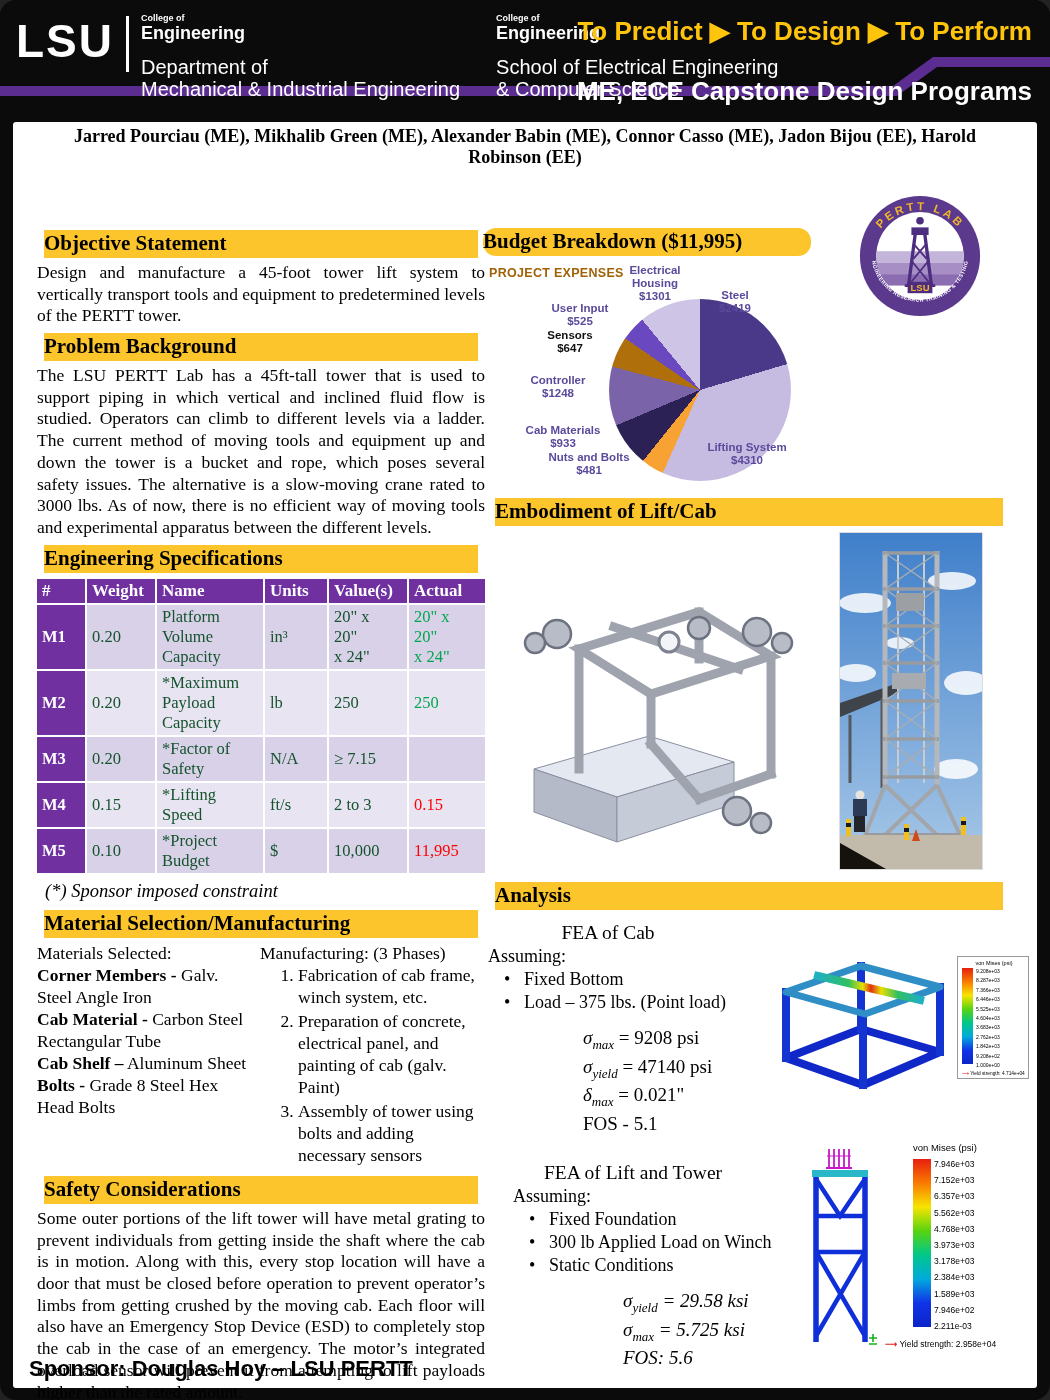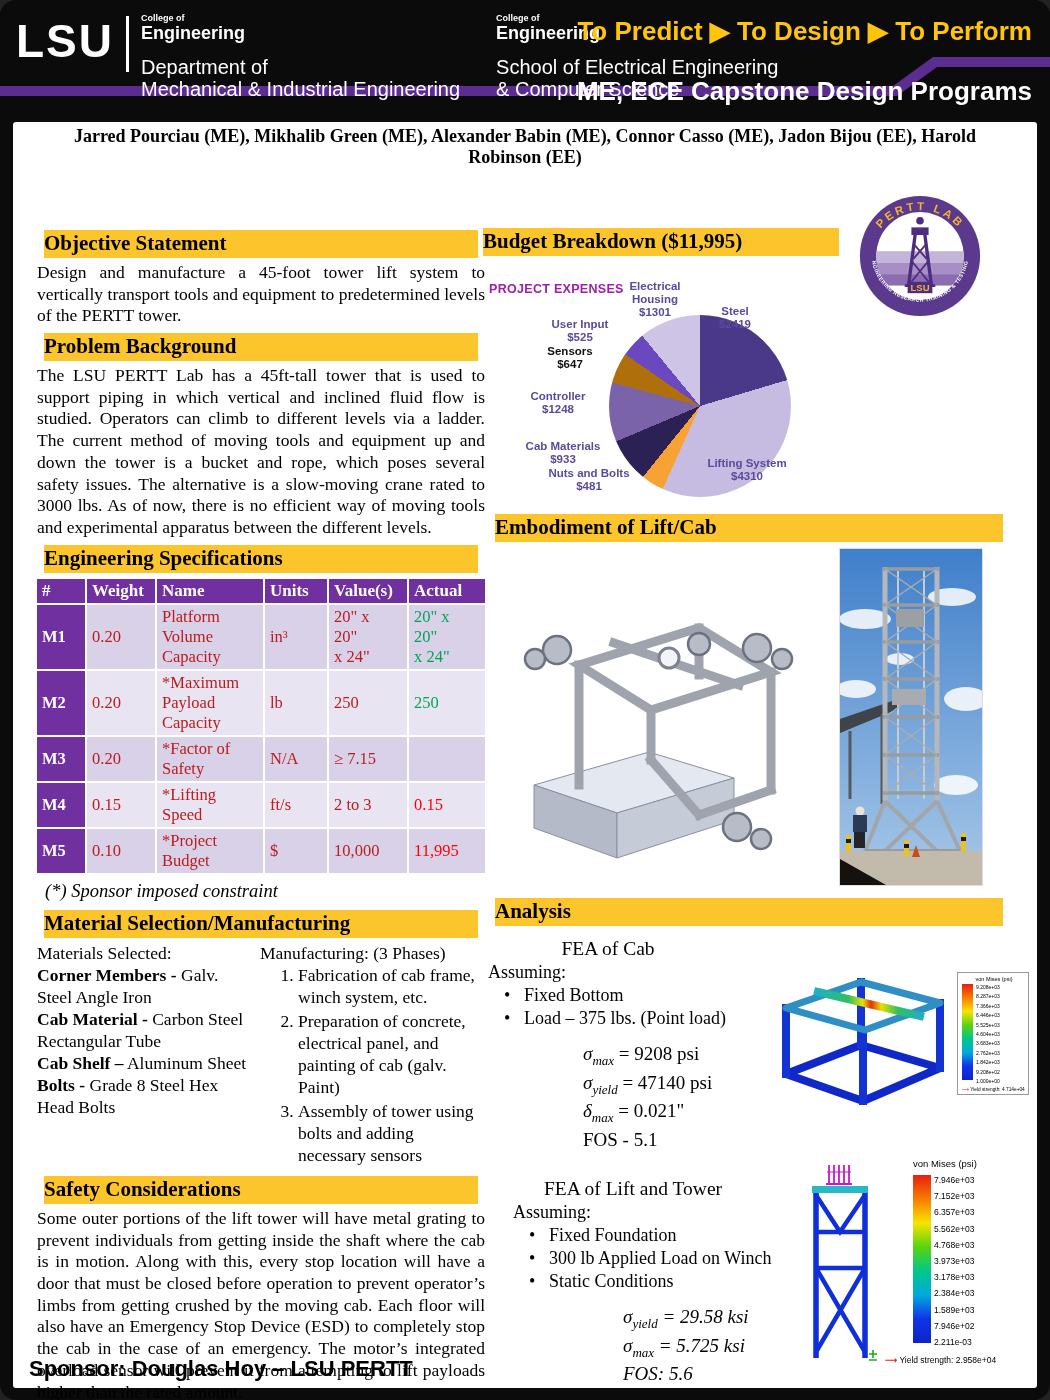--- a/index.html
+++ b/index.html
@@ -28,39 +28,39 @@
   .pertt{position:absolute;left:845px;top:72px;}
   
   .left-col{position:absolute;left:22px;top:100px;width:452px;}
   .right-col{position:absolute;left:470px;top:100px;width:532px;}
   .secbar{background:#fcc52c;text-align:left;font-weight:bold;font-size:21px;color:#000;
           padding:1px 0 2px 0;margin:0 9px;}
   .body-text{margin:4px 2px 6px 2px;font-size:17.5px;line-height:1.24;text-align:justify;color:#000;}
   
   table.specs{border-collapse:separate;border-spacing:2px;width:100%;margin-top:4px;background:#fff;}
   table.specs th{background:#7030a0;color:#fff;font-weight:bold;font-size:17px;text-align:left;padding:2px 5px;}
-  table.specs td{font-size:16.5px;color:#b91c1c;padding:2px 5px;vertical-align:middle;}
+  table.specs td{font-size:16.5px;color:#14532d;padding:2px 5px;vertical-align:middle;}
   table.specs td.rowhead{background:#7030a0;color:#fff;font-weight:bold;}
   table.specs tr:nth-child(odd) td:not(.rowhead){background:#d8d1e7;}
   table.specs tr:nth-child(even) td:not(.rowhead){background:#e8e4f1;}
   table.specs td.pre{white-space:pre-line;}
   table.specs td.g{color:#00a650;}
   table.specs td.r{color:#ff0000;}
   .footnote{font-style:italic;font-size:18.5px;margin:6px 0 8px 10px;}
   
   .two-col{display:flex;gap:10px;margin:4px 2px 8px 2px;}
   .mat-col{width:215px;font-size:17.5px;line-height:1.26;}
   .man-col{width:227px;font-size:17.5px;line-height:1.26;}
   .man-col ol{margin:0;padding-left:38px;}
   .man-col li{margin-bottom:2px;}
   
-  .budget-bar{width:356px;margin:6px 0 16px 0;}
+  .budget-bar{width:328px;margin:6px 0 0 0;border-radius:13px;}
   .budget-fig{position:relative;height:230px;}
   .expenses-label{position:absolute;left:6px;top:10px;font-family:"Liberation Sans",sans-serif;
-                  font-weight:bold;font-size:12.5px;color:#a21caf;letter-spacing:.3px;}
+                  font-weight:bold;font-size:12.5px;color:#a16207;letter-spacing:.3px;}
   .pie{position:absolute;left:126px;top:43px;width:182px;height:182px;border-radius:50%;}
   .plbl{position:absolute;width:110px;text-align:center;font-family:"Liberation Sans",sans-serif;
         font-weight:bold;font-size:11.5px;line-height:1.15;color:#5b4a9b;}
   .plbl-0{left:197px;top:33px;}
   .plbl-1{left:209px;top:185px;}
   .plbl-2{left:51px;top:195px;}
   .plbl-3{left:25px;top:168px;}
   .plbl-4{left:20px;top:118px;}
   .plbl-5{left:32px;top:73px;}
   .plbl-6{left:42px;top:46px;}

